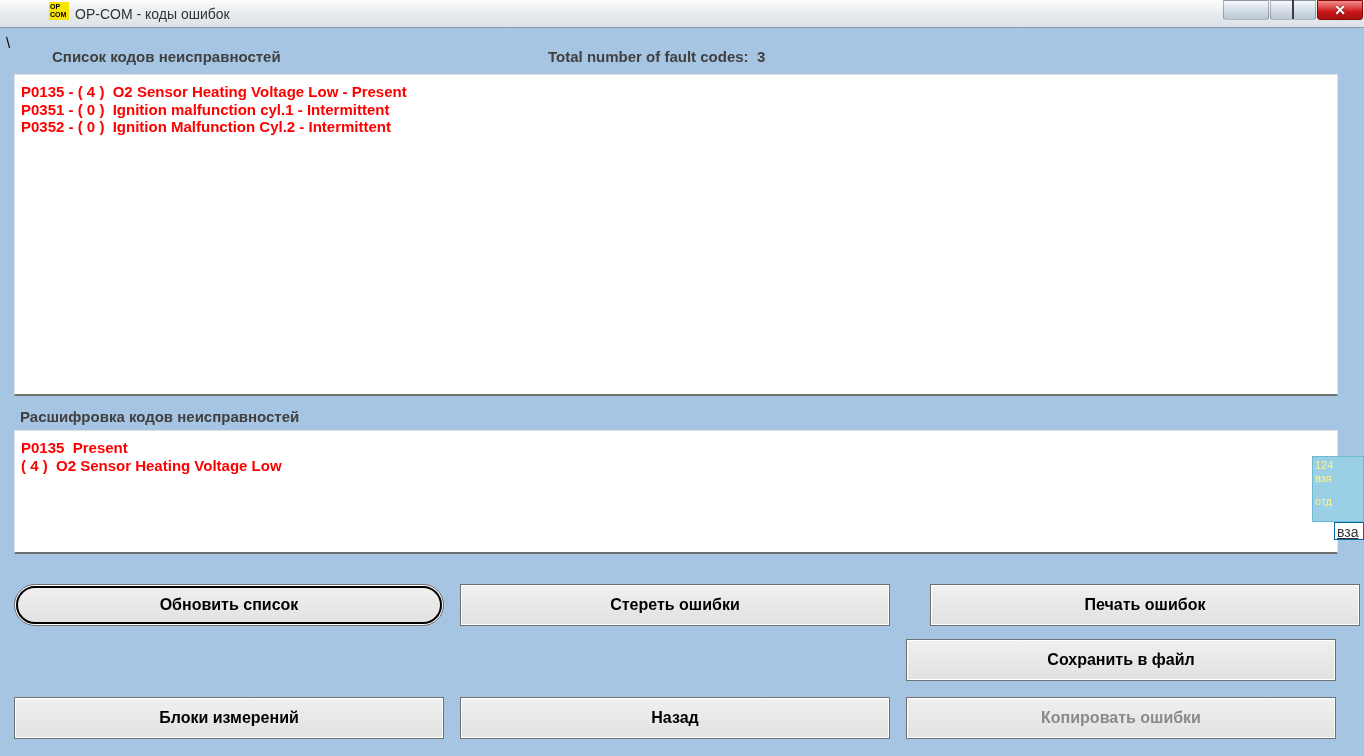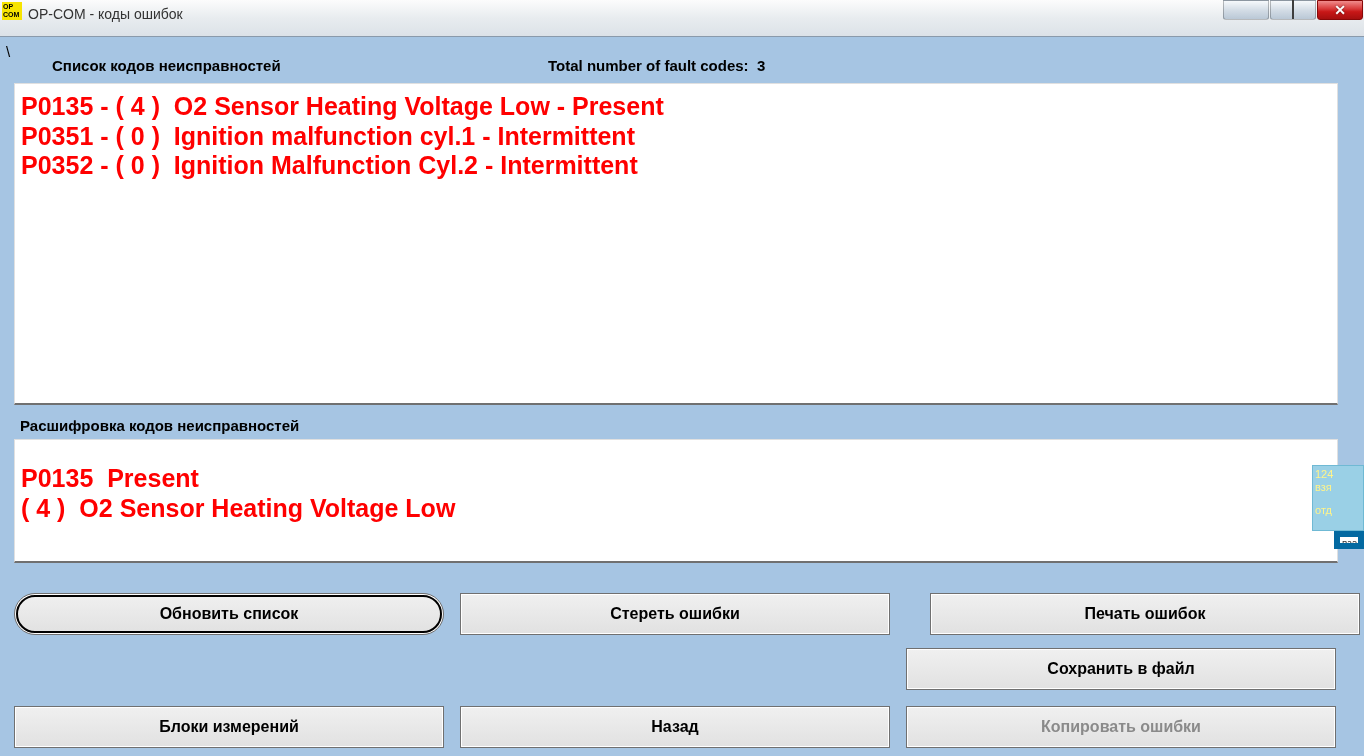--- a/index.html
+++ b/index.html
@@ -5,26 +5,27 @@
   * { box-sizing: border-box; }
   html, body {
     margin: 0; padding: 0;
     width: 1364px; height: 756px;
     font-family: Arial, Helvetica, sans-serif;
     background: #a6c5e3;
     overflow: hidden;
   }
   
   .titlebar {
-    height: 37px;
+    height: 28px;
     background: linear-gradient(to bottom, #fcfcfc 0%, #e8ecef 50%, #dce2e8 100%);
     border-bottom: 1px solid #8a9aab;
     display: flex;
     align-items: stretch;
     position: relative;
+    padding-left: 47px;
   }
   .titlebar-icon {
     width: 20px; height: 18px;
     margin: 2px 4px 0 2px;
     background: #f7e400;
     font-size: 7px;
     font-weight: bold;
     line-height: 8px;
     color: #000;
     padding: 1px;
@@ -88,53 +89,53 @@
   .backslash {
     position:absolute;
     left:6px; top:6px;
     font-size:15px;color:#000;
   }
 
   .label {
     position: absolute;
     font-size: 15px;
     font-weight: bold;
-    color: #000000;
+    color: #404040;
   }
   .label.listhdr { left: 52px; top: 20px; }
   .label.totalhdr { left: 548px; top: 20px; }
 
   .panel {
     position: absolute;
     background: #ffffff;
     border-left: 1px solid #e0e0e0;
     border-top: 1px solid #e0e0e0;
     border-right: 1px solid #e0e0e0;
     border-bottom: 2px solid #707070;
   }
   .panel.codes {
     left: 14px; top: 46px;
     width: 1324px; height: 322px;
     padding: 8px 6px;
   }
   .panel.codes .line,
   .panel.decode .line {
     font-family: Arial, Helvetica, sans-serif;
-    font-size: 25px;
+    font-size: 15px;
     font-weight: bold;
     color: #ff0000;
     line-height: 1.18;
     white-space: pre;
   }
 
   .label.decodehdr { left: 20px; top: 380px; }
   .panel.decode {
     left: 14px; top: 402px;
     width: 1324px; height: 124px;
-    padding: 24px 6px;
+    padding: 8px 6px;
   }
 
   
   .bigbtn {
     position: absolute;
     width: 430px;
     height: 42px;
     background: linear-gradient(to bottom,#f0f0f0,#e1e1e1);
     border: 1px solid #707070;
     box-shadow: inset 0 0 0 1px #ffffff;
@@ -169,22 +170,22 @@
     color:#fff48a;
     padding:2px;
     overflow:hidden;
     text-align:left;
   }
   .side-field{
     position:absolute;
     right:0; top:494px;
     width:30px;height:18px;
     background:#fff;
-    border:6px solid #0369a1;
-    font-size:10px;
+    border:1px solid #0369a1;
+    font-size:14px;
     padding:1px 2px;
     color:#333;
     overflow:hidden;
     text-decoration:underline;
   }
 </style>
 </head>
 <body>
 
 <div class="titlebar">

